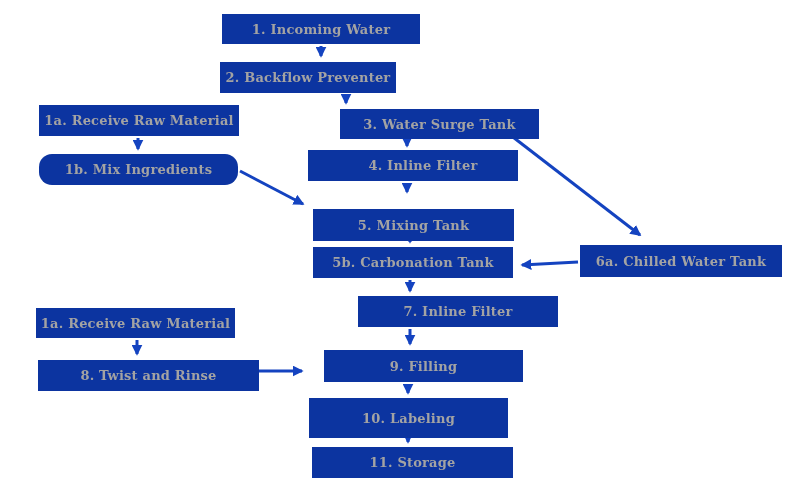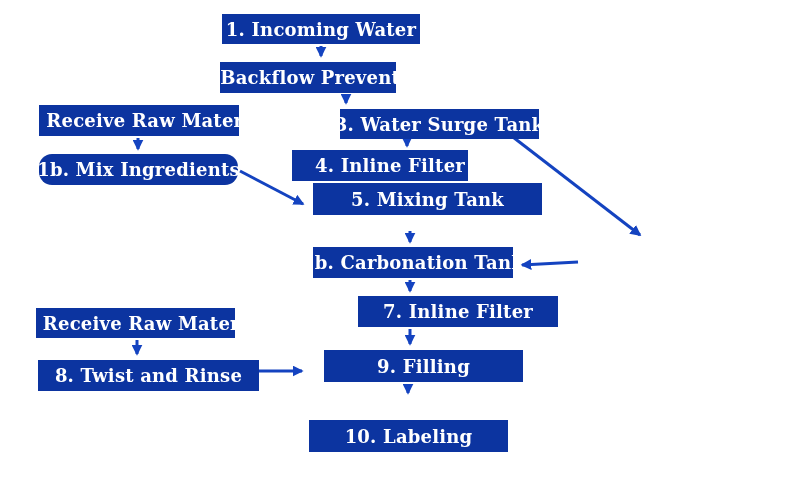--- a/index.html
+++ b/index.html
@@ -11,25 +11,25 @@
   #canvas {
     position: relative;
     width: 800px;
     height: 492px;
     background: #ffffff;
     overflow: hidden;
   }
   .node {
     position: absolute;
     background: #0c34a0;
-    color: #ffffff;
+    color: #a3a3a3;
     display: flex;
     align-items: center;
     justify-content: center;
-    font-size: 18px;
+    font-size: 13px;
     font-weight: 700;
     letter-spacing: 0.2px;
     text-align: right;
     white-space: nowrap;
     box-sizing: border-box;
   }
   #arrow-layer {
     position: absolute;
     left: 0;
     top: 0;
@@ -75,38 +75,44 @@
     </div>
   <div class="node" style="left:39px;  top:105px; width:200px; height:31px;">
       <span>1a. Receive Raw Material</span>
     </div>
   <div class="node" style="left:308px; top:109px; width:199px; height:30px;margin-left:32px;">
       <span>3. Water Surge Tank</span>
     </div>
   <div class="node" style="left:39px;  top:154px; width:199px; height:31px;border-radius:13px;">
       <span>1b. Mix Ingredients</span>
     </div>
-  <div class="node" style="left:292px; top:150px; width:176px; height:31px;padding-left:20px;">
+  <div class="node" style="left:308px; top:150px; width:210px; height:31px;padding-left:20px;">
       <span>4. Inline Filter</span>
     </div>
-  <div class="node" style="left:313px; top:183px; width:229px; height:32px;">
+  <div class="node" style="left:313px; top:209px; width:201px; height:32px;">
       <span>5. Mixing Tank</span>
     </div>
   <div class="node" style="left:313px; top:247px; width:200px; height:31px;">
-      <span>2b. Carbonation Tank</span>
+      <span>5b. Carbonation Tank</span>
+    </div>
+  <div class="node" style="left:580px; top:245px; width:202px; height:32px;">
+      <span>6a. Chilled Water Tank</span>
     </div>
   <div class="node" style="left:313px; top:296px; width:200px; height:31px;margin-left:45px;">
       <span>7. Inline Filter</span>
     </div>
   <div class="node" style="left:36px;  top:308px; width:199px; height:30px;">
       <span>1a. Receive Raw Material</span>
     </div>
   <div class="node" style="left:38px;  top:360px; width:221px; height:31px;">
       <span>8. Twist and Rinse</span>
     </div>
   <div class="node" style="left:324px; top:350px; width:199px; height:32px;">
       <span>9. Filling</span>
     </div>
-  <div class="node" style="left:309px; top:420px; width:199px; height:32px;">
+  <div class="node" style="left:309px; top:398px; width:199px; height:40px;">
       <span>10. Labeling</span>
+    </div>
+  <div class="node" style="left:312px; top:447px; width:201px; height:31px;">
+      <span>11. Storage</span>
     </div>
 
 </div>
 
 </body></html>

